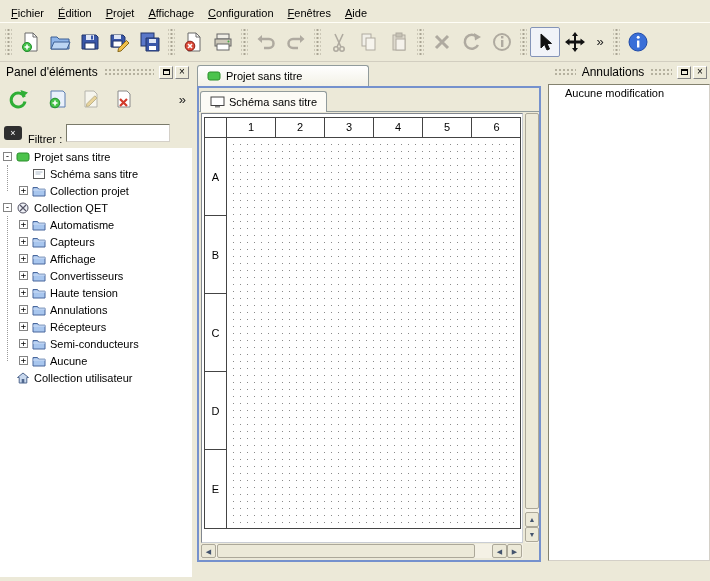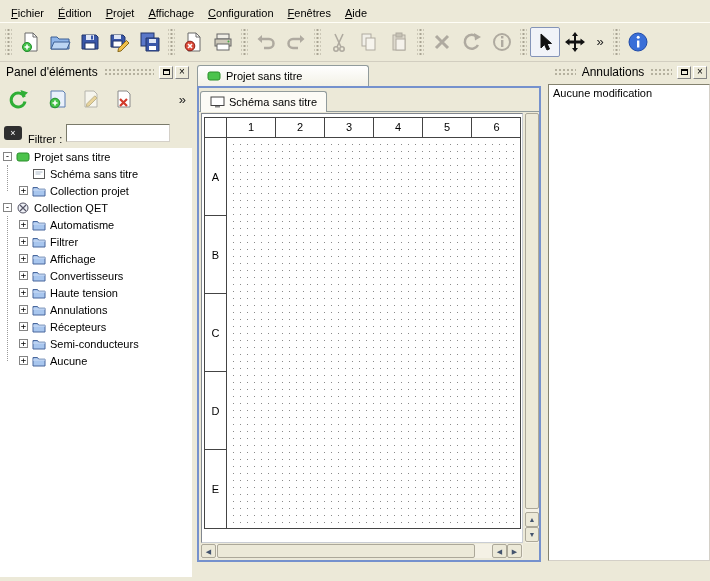--- a/index.html
+++ b/index.html
@@ -64,21 +64,21 @@
          font-size:9px; line-height:7px; text-align:center; margin-right:4px;
          font-family:"DejaVu Sans Mono", monospace; }
   .tspacer { width:13px; flex:none; }
   .ticon { width:14px; height:12px; margin-right:4px; flex:none; }
   .tlabel { white-space:nowrap; }
 
   
   .dock-right { left:548px; top:64px; width:162px; height:497px; }
   .undo-list { margin-top:4px; height:477px; background:#fff;
                border:1px solid; border-color:#84826f #d4d0c8 #d4d0c8 #84826f; }
-  .undo-item { padding:2px 4px; }
+  .undo-item { padding:2px 16px; }
 
   
   .ws-tabbar { position:absolute; left:195px; top:64px; width:351px; height:22px;
                display:flex; align-items:flex-end; }
   .tab { height:21px; display:flex; align-items:center; gap:5px; padding:0 9px;
          background:linear-gradient(#ffffff,#f3f1e6); border:1px solid #919b9c;
          border-bottom:none; border-radius:3px 3px 0 0; font-size:11px; }
   .ws-tabbar .tab { margin-left:2px; min-width:172px; }
 
   .subwindow { position:absolute; left:197px; top:86px; width:344px; height:476px;
@@ -368,21 +368,21 @@
               <path d="M1 5h12" stroke="#cfdef5"></path>
             </svg></span>
           <span class="tlabel">Automatisme</span>
         </div>
       <div class="trow lvl1">
           <span class="exp">+</span>
           <span class="ticon"><svg viewBox="0 0 14 12" width="14" height="12">
               <path d="M1 2.5h4.5l1.2 1.7H13V11H1z" fill="#a8c6ee" stroke="#49679c"></path>
               <path d="M1 5h12" stroke="#cfdef5"></path>
             </svg></span>
-          <span class="tlabel">Filtrer</span>
+          <span class="tlabel">Capteurs</span>
         </div>
       <div class="trow lvl1">
           <span class="exp">+</span>
           <span class="ticon"><svg viewBox="0 0 14 12" width="14" height="12">
               <path d="M1 2.5h4.5l1.2 1.7H13V11H1z" fill="#a8c6ee" stroke="#49679c"></path>
               <path d="M1 5h12" stroke="#cfdef5"></path>
             </svg></span>
           <span class="tlabel">Affichage</span>
         </div>
       <div class="trow lvl1">
@@ -427,20 +427,28 @@
         </div>
       <div class="trow lvl1">
           <span class="exp">+</span>
           <span class="ticon"><svg viewBox="0 0 14 12" width="14" height="12">
               <path d="M1 2.5h4.5l1.2 1.7H13V11H1z" fill="#a8c6ee" stroke="#49679c"></path>
               <path d="M1 5h12" stroke="#cfdef5"></path>
             </svg></span>
           <span class="tlabel">Aucune</span>
         </div>
 
+      <div class="trow lvl0">
+          <span class="tspacer"></span>
+          <span class="ticon"><svg viewBox="0 0 14 12" width="14" height="12">
+              <path d="M7 1l5.5 4.5h-1.7V11H3.2V5.5H1.5z" fill="#c8d8ee" stroke="#51688f"></path>
+              <rect x="5.7" y="7" width="2.6" height="4" fill="#51688f"></rect>
+            </svg></span>
+          <span class="tlabel">Collection utilisateur</span>
+        </div>
     </div>
   </div>
 
   <div class="ws-tabbar">
     <div class="tab">
       <span class="ticon" style="margin:0"><svg viewBox="0 0 14 12" width="14" height="12">
             <rect x="1" y="2" width="12" height="8" rx="2" fill="#4cc34c" stroke="#2b8f2b"></rect>
           </svg></span>
       <span>Projet sans titre</span>
     </div>

